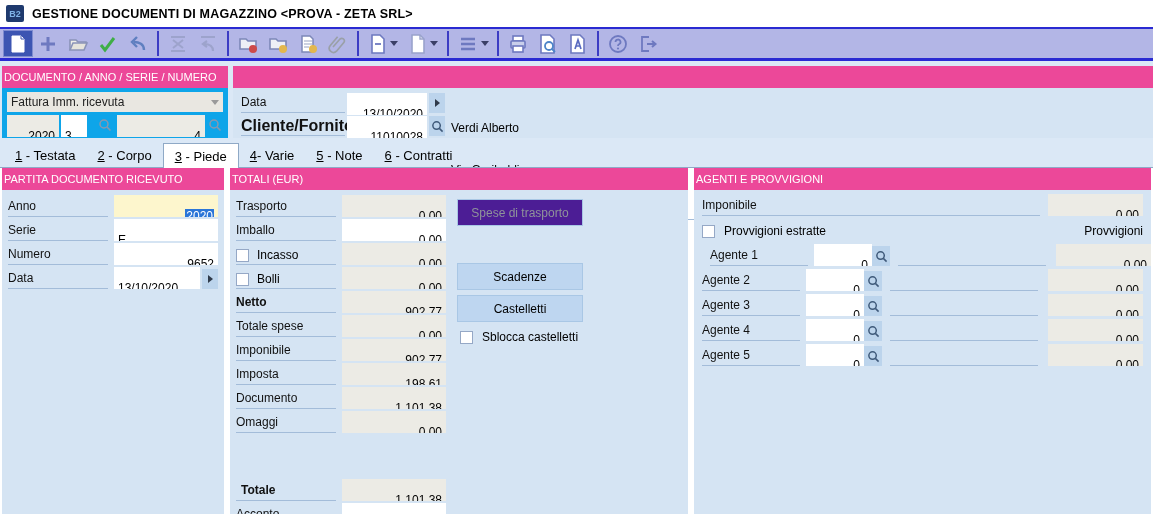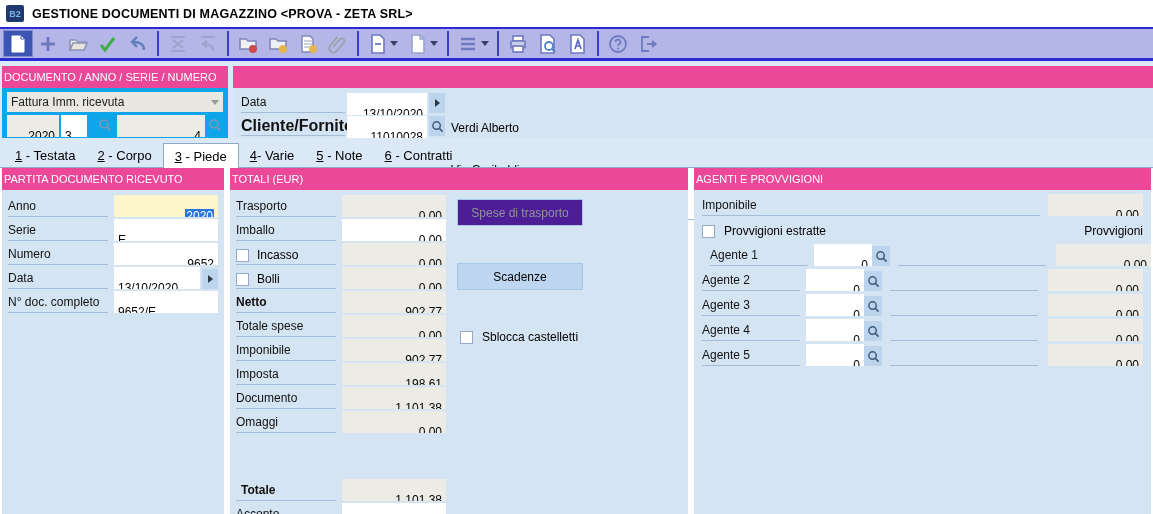--- a/index.html
+++ b/index.html
@@ -307,24 +307,20 @@
       <div class="lbl">Numero</div>
       <div class="fld wh num">9652</div>
     </div>
     <div class="rowline">
       <div class="lbl">Data</div>
       <div class="fld wh" style="flex:0 0 86px;">13/10/2020</div>
       <div class="sqbtn" style="margin-left:2px;">
           <span class="tri-right"></span>
         </div>
     </div>
-    <div class="rowline">
-      <div class="lbl">N° doc. completo</div>
-      <div class="fld wh">9652/E</div>
-    </div>
   </div>
 </div>
 
 <div class="panel" style="left:230px; top:168px; width:458px; height:346px;">
   <div class="hdr">TOTALI (EUR)</div>
   <div style="padding-top:7px; width:225px;">
     <div class="rowline">
       <div class="lbl">Trasporto</div>
       <div class="fld ro num">0,00</div>
     </div>
@@ -376,20 +372,21 @@
       <div class="fld ro num">1.101,38</div>
     </div>
     <div class="rowline">
       <div class="lbl">Acconto</div>
       <div class="fld wh num">0,00</div>
     </div>
   </div>
 
   <div class="btn disabled" style="top:31px;">Spese di trasporto</div>
   <div class="btn" style="top:95px;">Scadenze</div>
+  <div class="btn" style="top:127px;">Castelletti</div>
   <div class="abs" style="left:230px; top:162px; display:flex; align-items:center; gap:9px;">
     <span class="cb"></span>
     <span>Sblocca castelletti</span>
   </div>
 </div>
 
 <div class="panel" style="left:694px; top:168px; width:457px; height:378px;">
   <div class="hdr">AGENTI E PROVVIGIONI</div>
 
   <div class="agrow" style="left:8px; top:28px; width:441px;">

